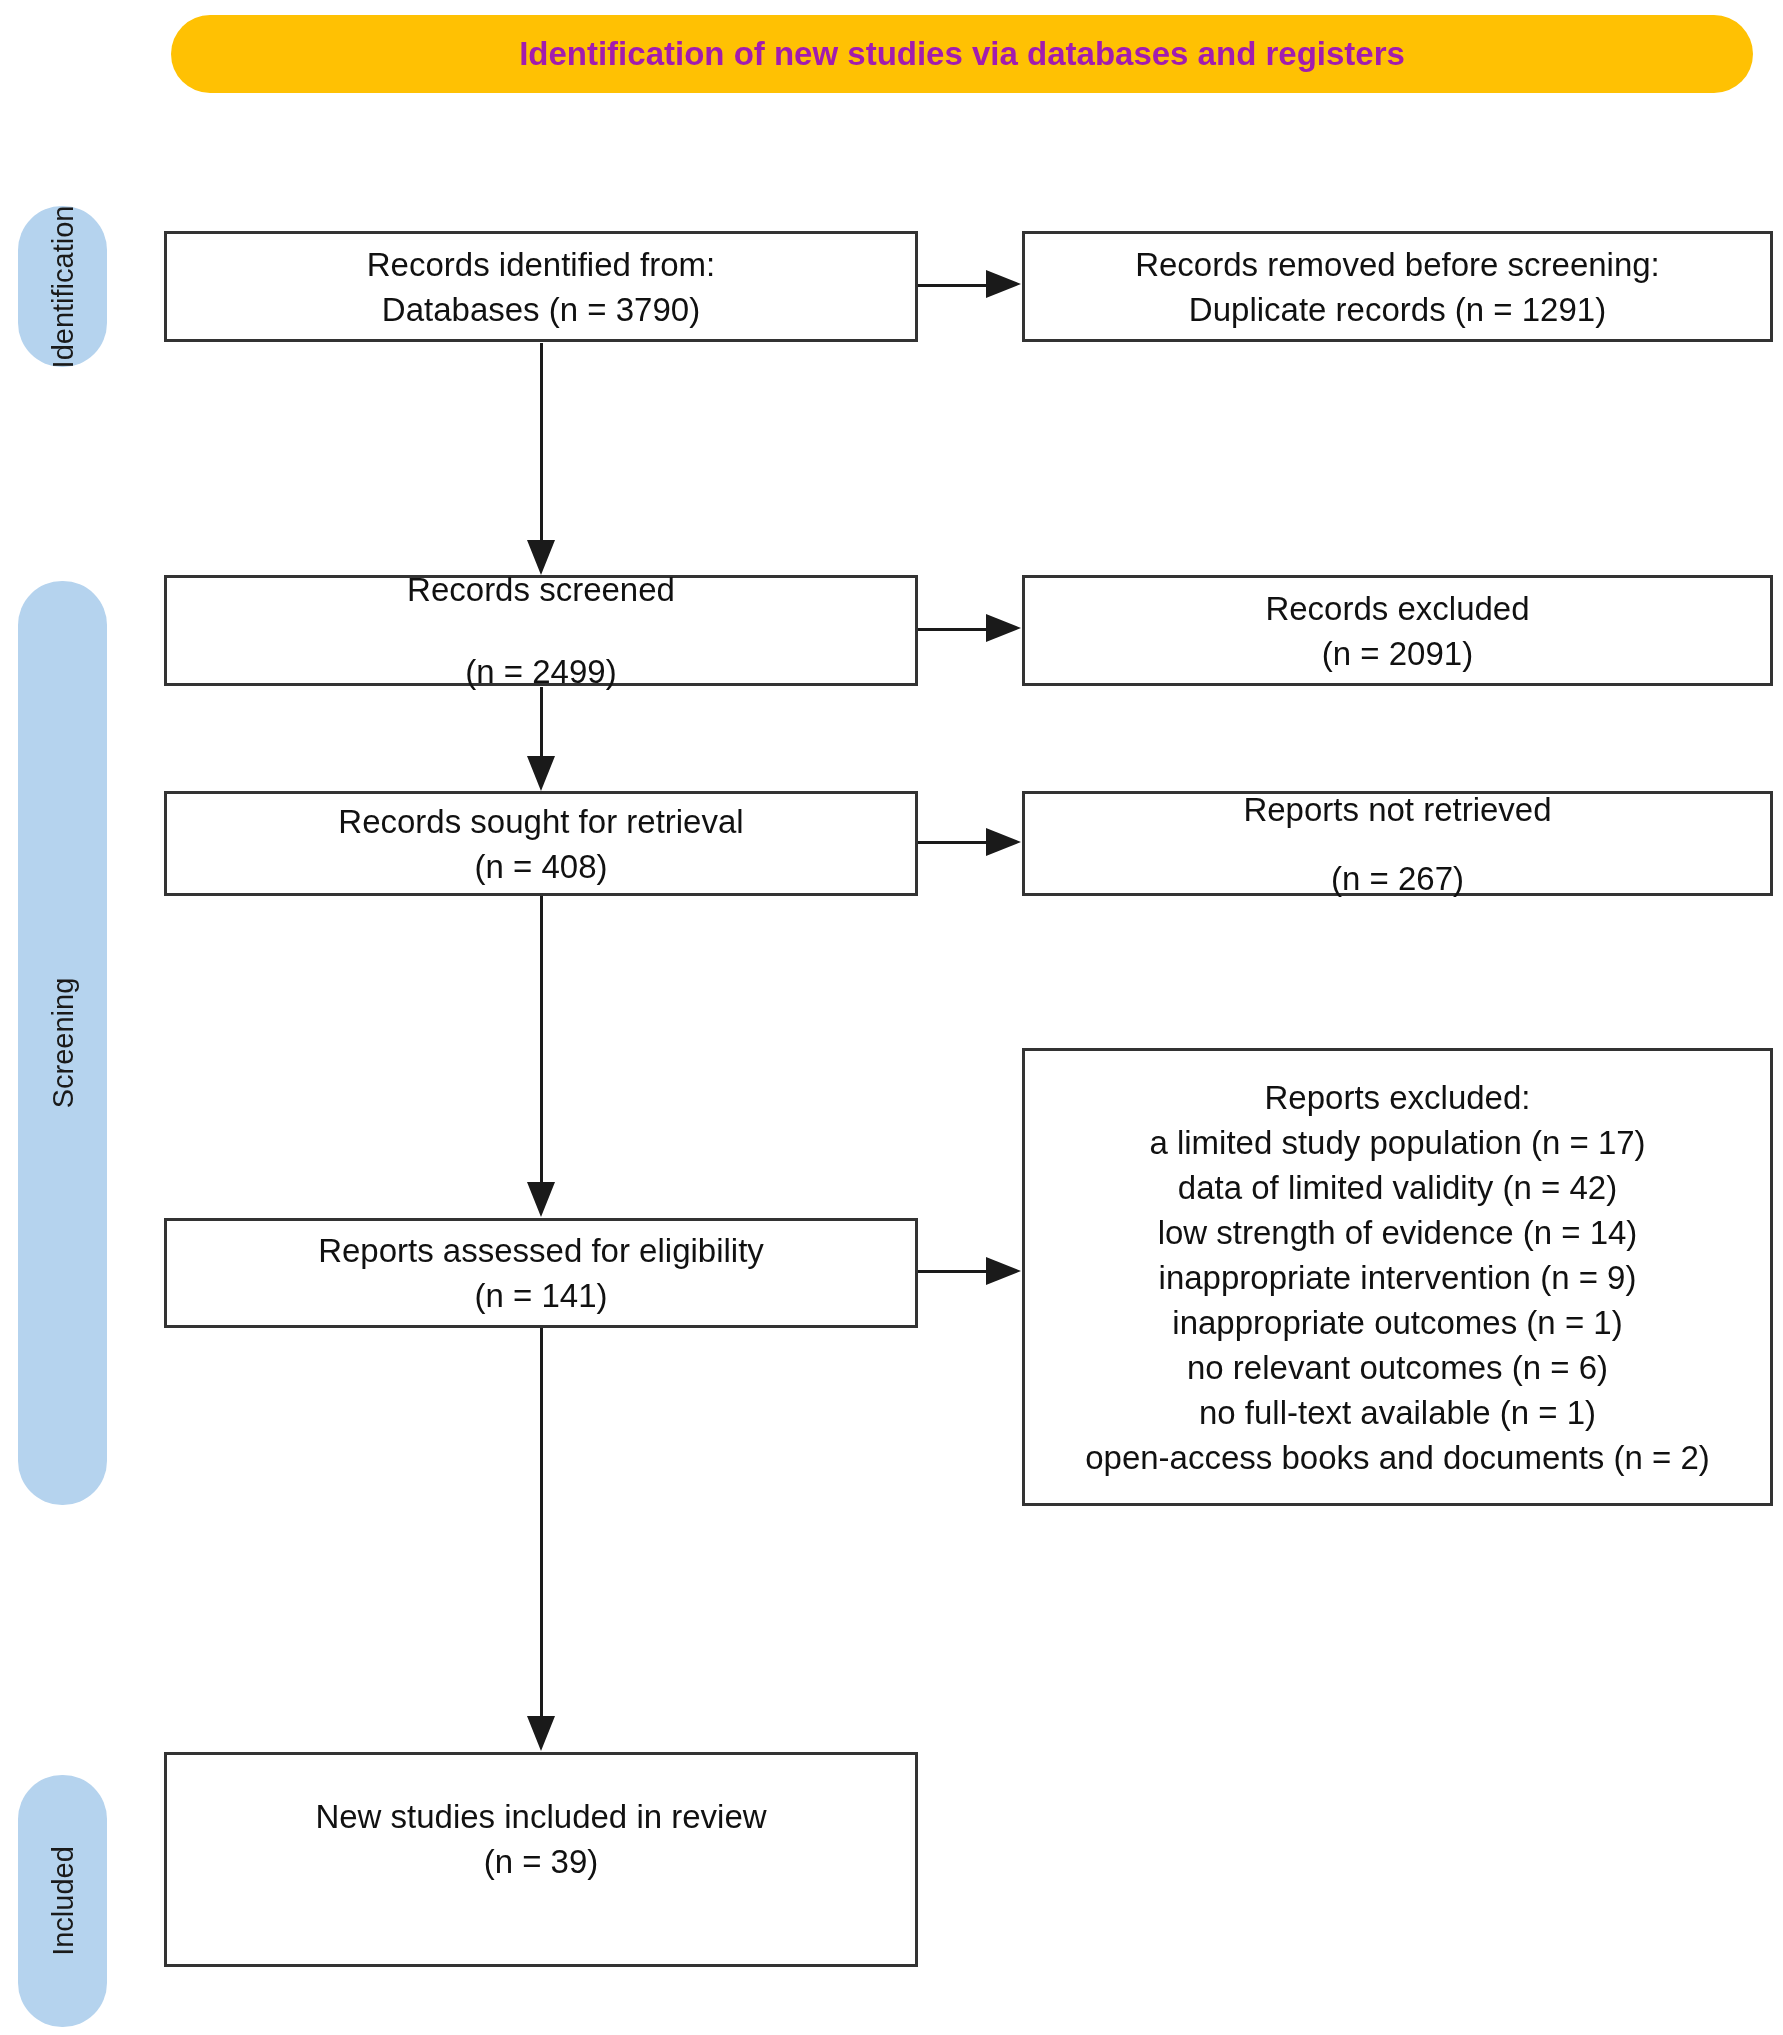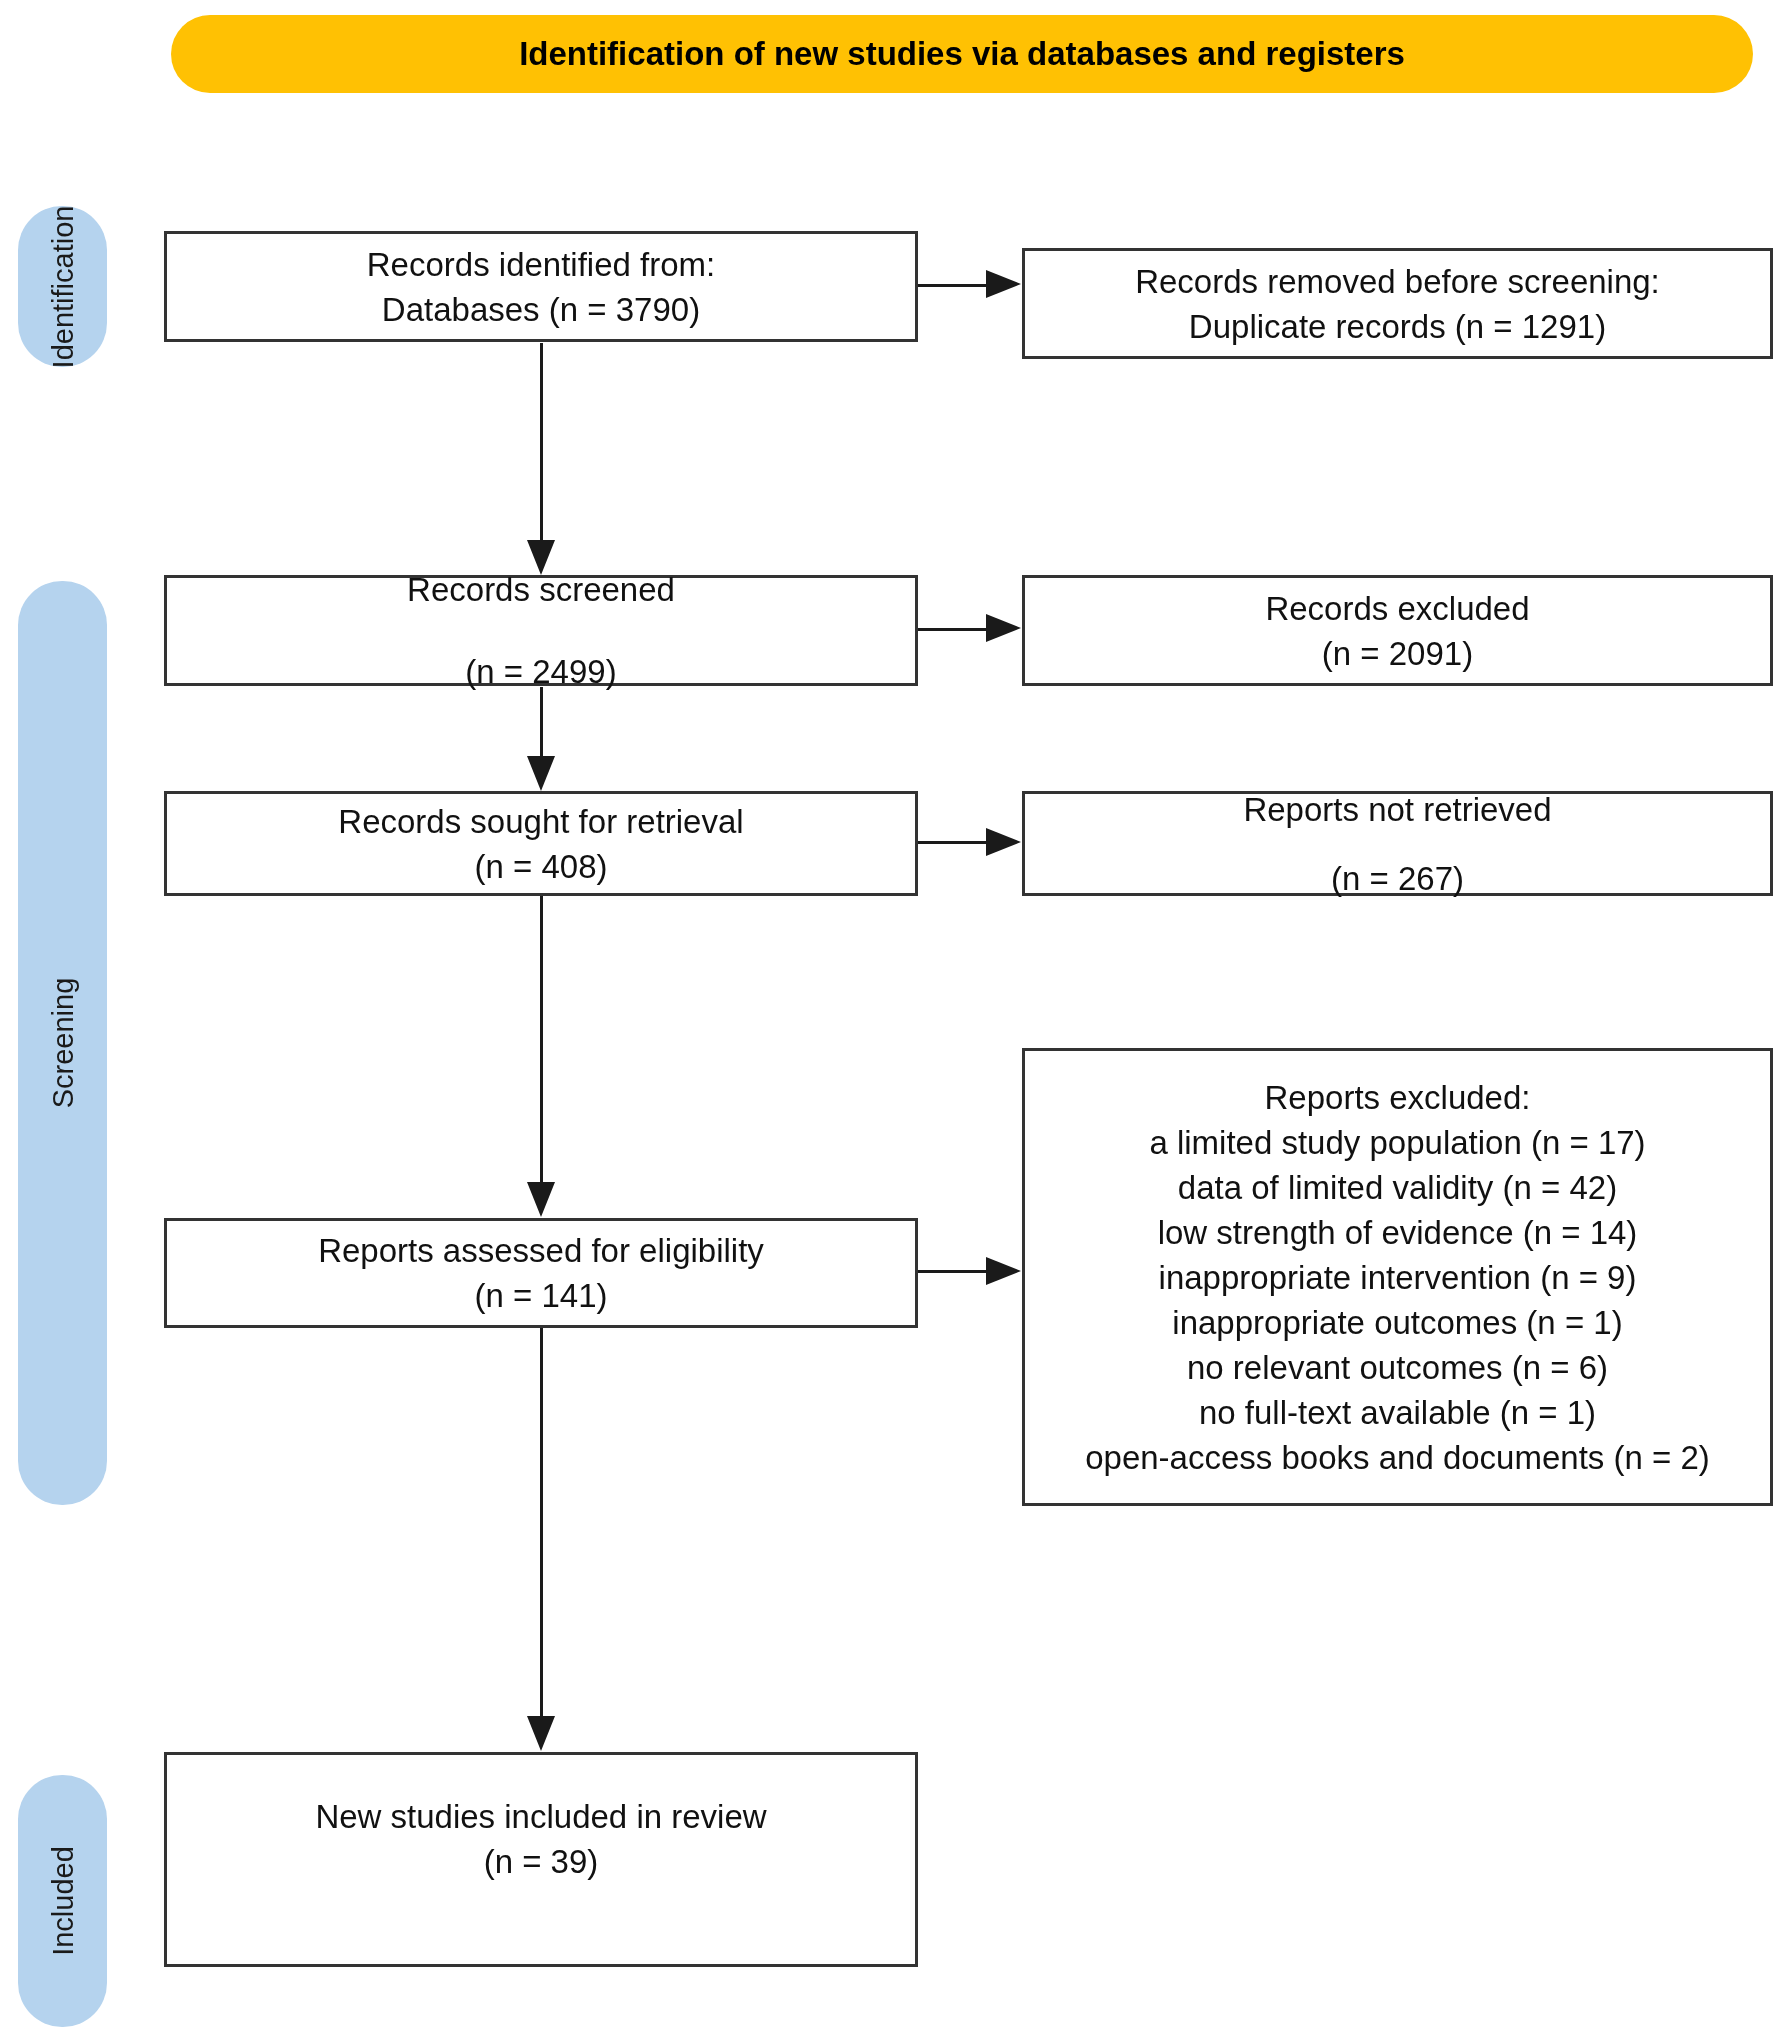--- a/index.html
+++ b/index.html
@@ -11,21 +11,21 @@
     font-family: "Liberation Sans", sans-serif;
     color: #111111;
   }
   .banner {
     position: absolute;
     left: 171px; top: 15.3px;
     width: 1582px; height: 78px;
     background: #FFC103;
     border-radius: 39px;
     display: flex; align-items: center; justify-content: center;
-    font-size: 33px; font-weight: bold; color: #000000;
+    font-size: 33px; font-weight: bold; color: #a21caf;
   }
   .stage-pill {
     position: absolute;
     left: 18.4px; width: 89px;
     background: #B5D3EE;
     border-radius: 44px;
   }
   .stage-pill .vtext {
     position: absolute;
     left: 50%; top: 50%;
@@ -85,21 +85,21 @@
     <span class="vtext">Screening</span>
   </div>
   <div class="stage-pill" style="top:1775px; height:252px;">
     <span class="vtext">Included</span>
   </div>
 
   <div class="box left-col" style="top:231px; height:111px;">
     <span>Records identified from:</span>
     <span>Databases (n = 3790)</span>
   </div>
-  <div class="box right-col" style="top:248px; height:111px;">
+  <div class="box right-col" style="top:231px; height:111px;">
     <span>Records removed before screening:</span>
     <span>Duplicate records (n = 1291)</span>
   </div>
 
   <div class="box left-col" style="top:575px; height:111px;gap:37px;">
     <span>Records screened</span>
     <span>(n = 2499)</span>
   </div>
   <div class="box right-col" style="top:575px; height:111px;">
     <span>Records excluded</span>

